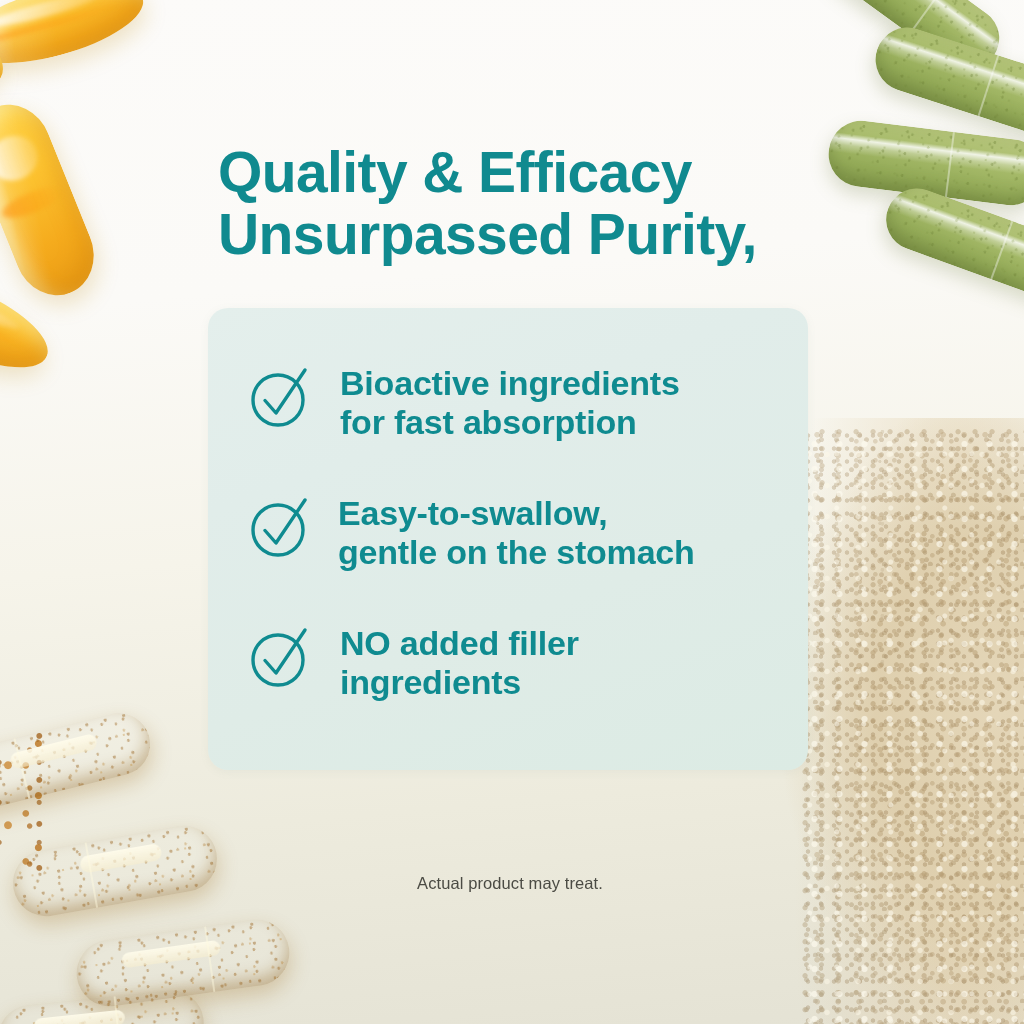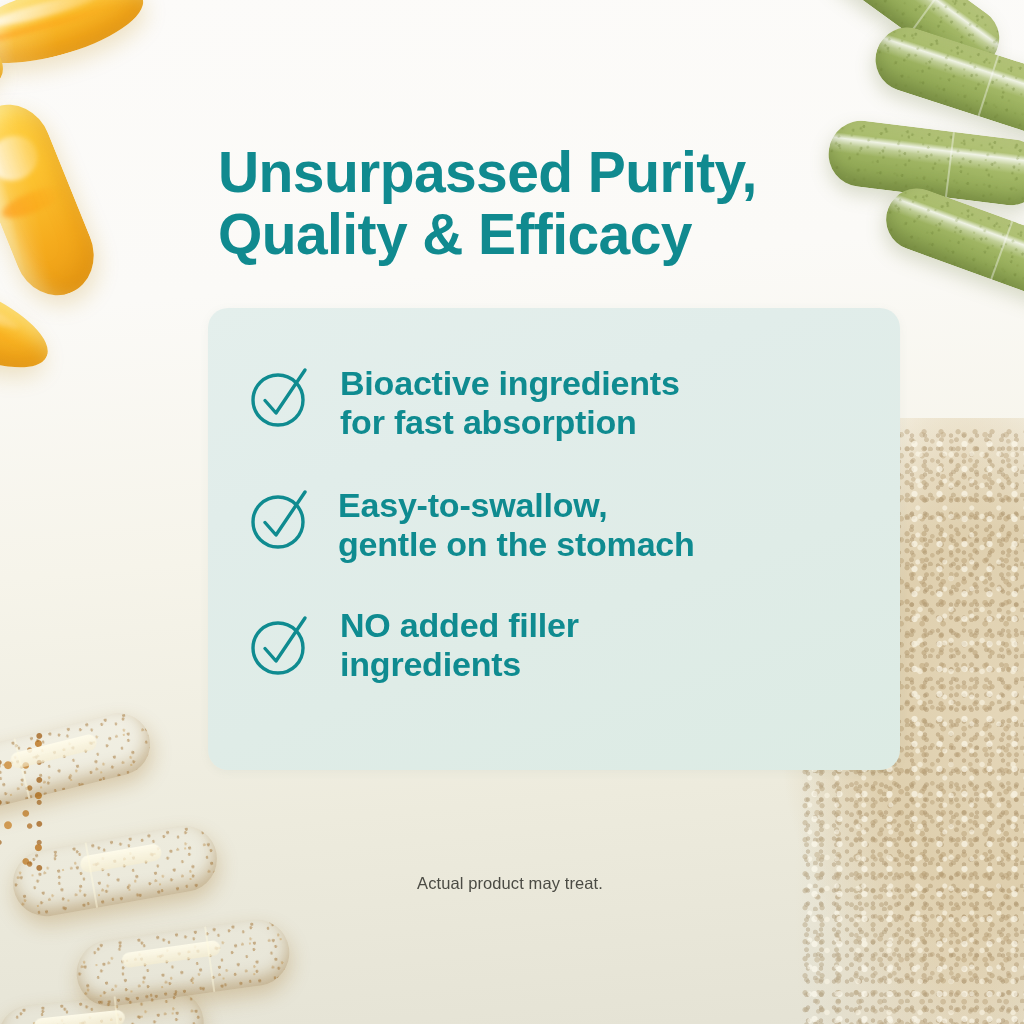--- a/index.html
+++ b/index.html
@@ -192,36 +192,36 @@
     font-weight: 700;
     letter-spacing: -0.6px;
   }
   .headline .ln { display: block; white-space: nowrap; }
 
   
   .card {
     position: absolute;
     left: 208px;
     top: 308px;
-    width: 692px;
+    width: 600px;
     height: 462px;
     border-radius: 20px;
     background: linear-gradient(160deg, #e4efec 0%, #e1edea 30%, #dfece7 62%, #dcebe4 100%);
     box-shadow: 0 2px 10px rgba(120,140,130,.07);
   }
   .benefit {
     position: absolute;
     left: 40px;
     display: flex;
     align-items: flex-start;
     gap: 26px;
   }
   .benefit.b1 { top: 54px; }
-  .benefit.b2 { top: 176px; gap: 24px; }
-  .benefit.b3 { top: 296px; align-items: center; }
+  .benefit.b2 { top: 184px; gap: 24px; }
+  .benefit.b3 { top: 314px; }
 
   .check-icon { flex: 0 0 auto; width: 66px; height: 66px; display: block; margin-top: 2px; }
   .benefit-text {
     color: #0f8b90;
     font-size: 34px;
     line-height: 39px;
     font-weight: 700;
     letter-spacing: -0.2px;
     white-space: pre-line;
     padding-top: 2px;
@@ -301,22 +301,22 @@
       <div class="seam" style="left:62%;"></div>
     </div>
     <div class="turmcap" style="left:64px; top:292px; width:206px; height:64px; transform:rotate(-6deg);">
       <div class="grain"></div>
       <div class="gap" style="left:18%; top:22%; width:44%; height:24%;"></div>
       <div class="seam" style="left:58%;"></div>
     </div>
   </div>
 
   <h1 class="headline">
+    <span class="ln">Quality &amp; Efficacy</span>
     <span class="ln">Unsurpassed Purity,</span>
-    <span class="ln">Quality &amp; Efficacy</span>
   </h1>
 
   <div class="card">
 
     <div class="benefit b1">
       <svg class="check-icon" viewBox="0 0 66 66">
         <circle cx="30" cy="36" r="25" fill="none" stroke="#0f8b90" stroke-width="3.4"></circle>
         <path d="M17 36.5 L28 49 L57 6" fill="none" stroke="#0f8b90" stroke-width="3.4" stroke-linecap="round" stroke-linejoin="round"></path>
       </svg>
       <div class="benefit-text">Bioactive ingredients

